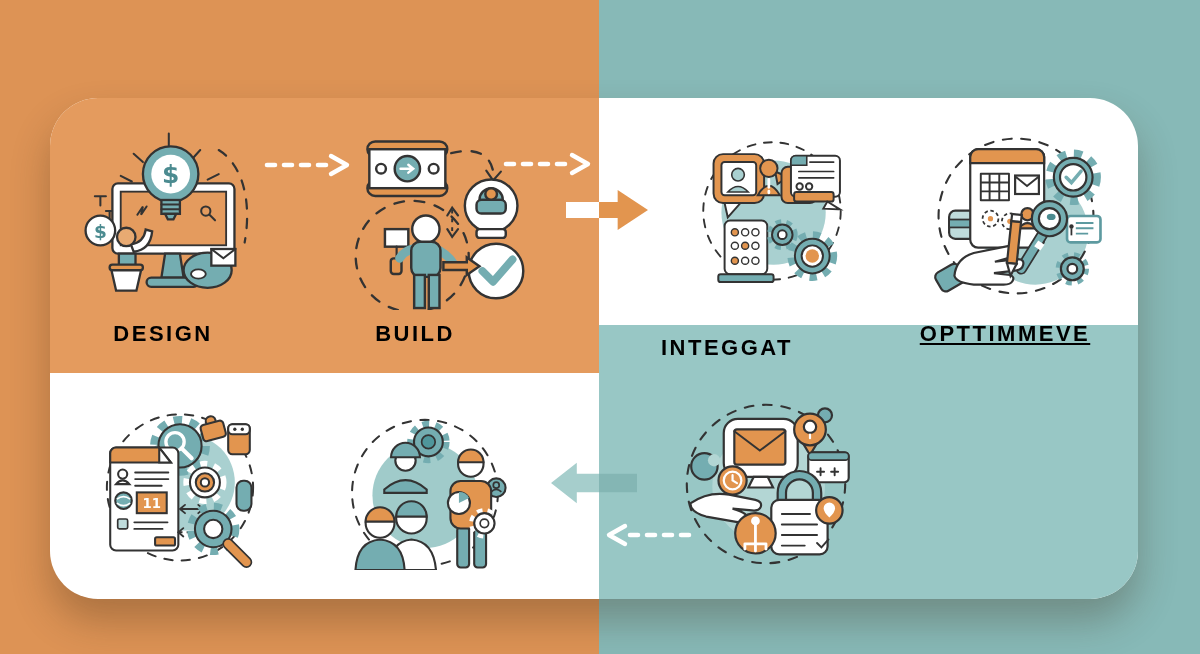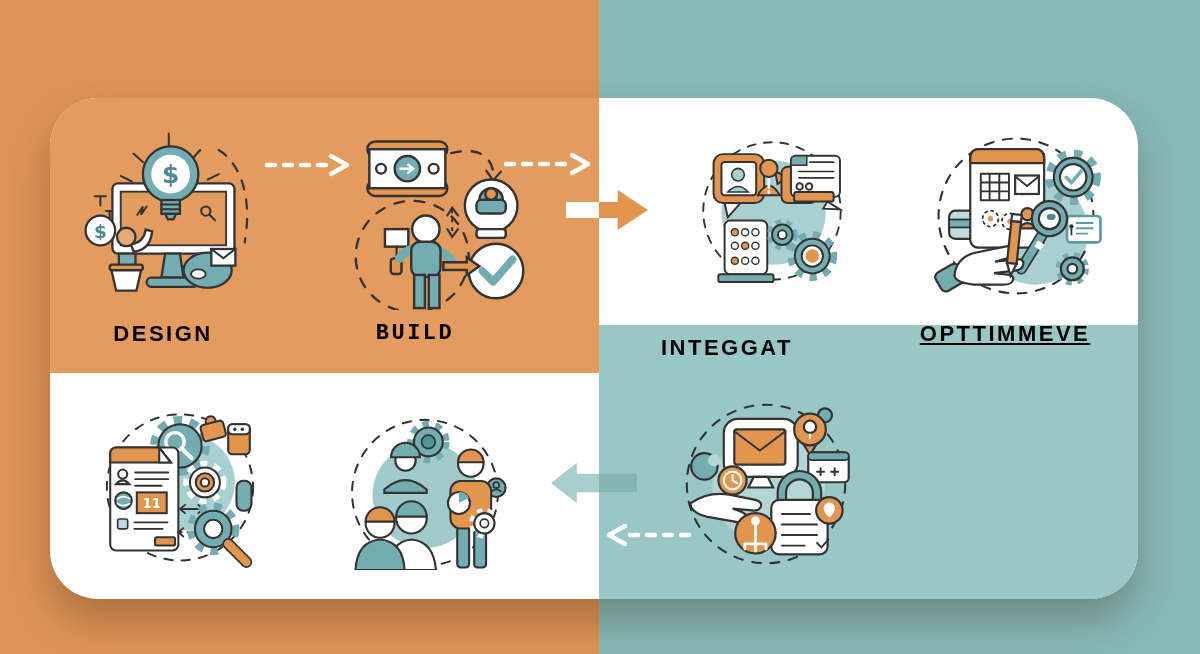--- a/index.html
+++ b/index.html
@@ -48,21 +48,21 @@
 
 <div class="bg-half bg-left"></div>
 <div class="bg-half bg-right"></div>
 
 <div class="card">
   <div class="panel-orange"></div>
   <div class="panel-teal"></div>
 </div>
 
 <span class="stage-label" style="left:163px;">DESIGN</span>
-<span class="stage-label" style="left:415px;font-family:Liberation Mono, monospace;">BUILD</span>
+<span class="stage-label" style="left:415px;">BUILD</span>
 <span class="stage-label" style="left:727px;margin-top:14px;">INTEGGAT</span>
 <span class="stage-label" style="left:1005px;text-decoration:underline;">OPTTIMMEVE</span>
 
 <svg class="icon-abs" style="left:263px;top:153px;" width="88" height="24" viewBox="0 0 88 24">
   <path d="M4 12 H64" stroke="#fff" stroke-width="4.6" stroke-dasharray="8 9" stroke-linecap="round" fill="none"></path>
   <path d="M68 3 L84 12 L68 21" class="wln"></path>
 </svg>
 
 <svg class="icon-abs" style="left:502px;top:152px;" width="90" height="24" viewBox="0 0 90 24">
   <path d="M4 12 H66" stroke="#fff" stroke-width="4.6" stroke-dasharray="8 9" stroke-linecap="round" fill="none"></path>

